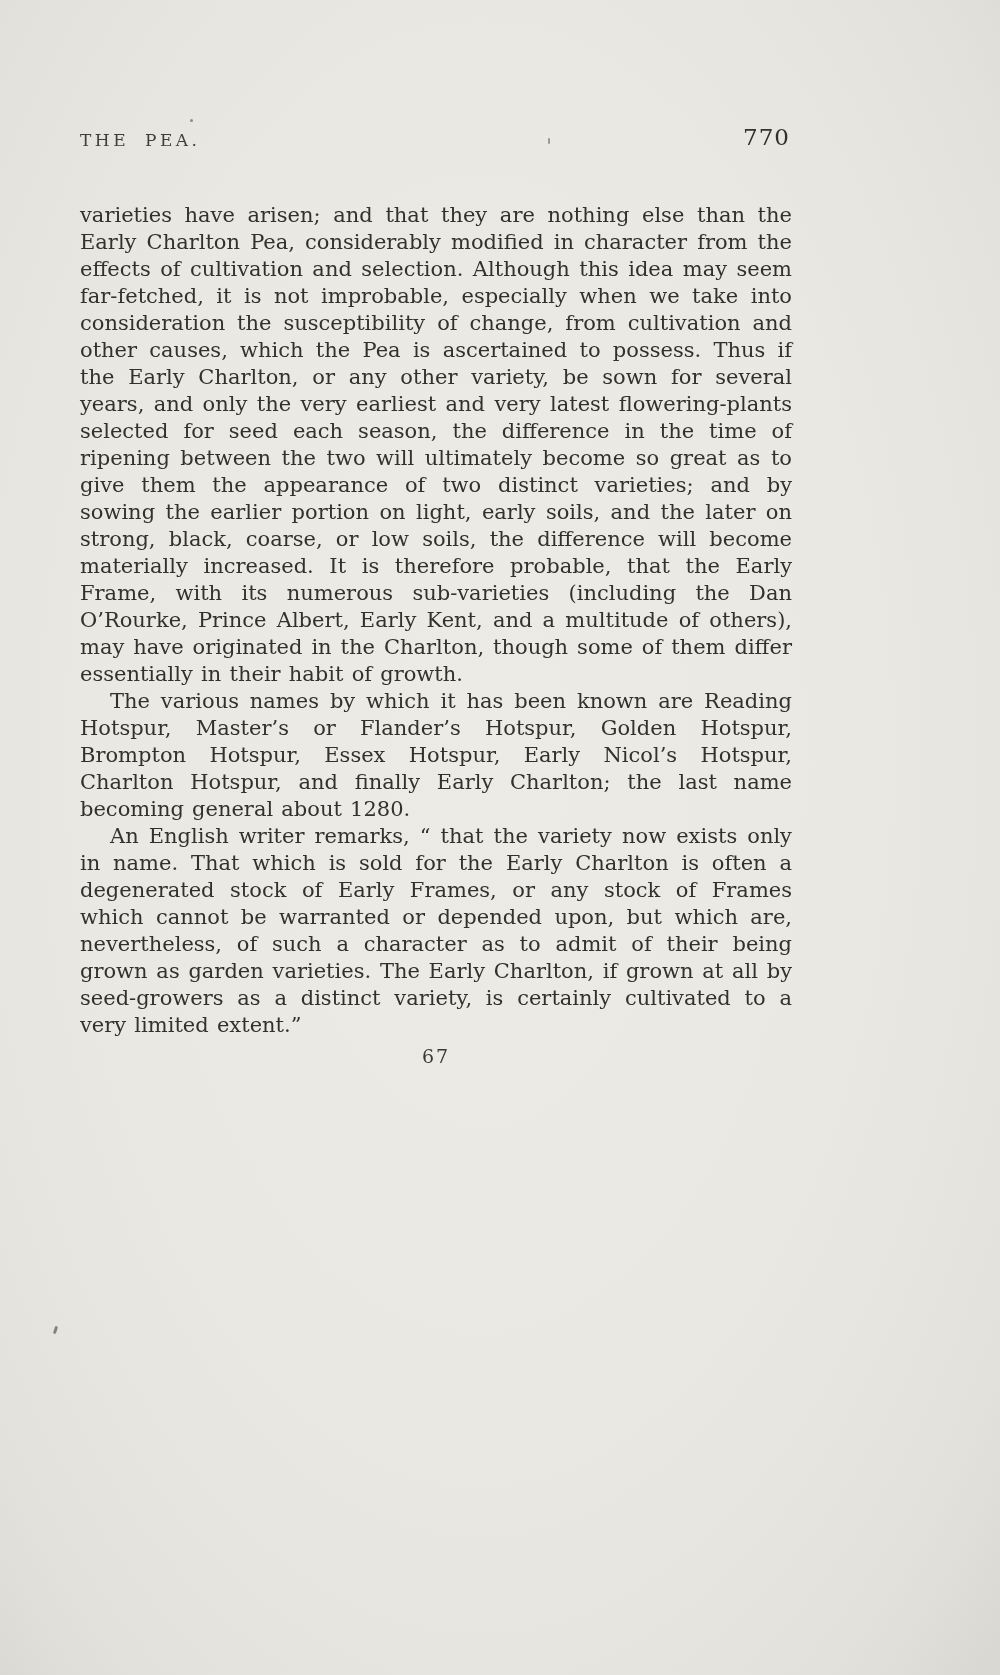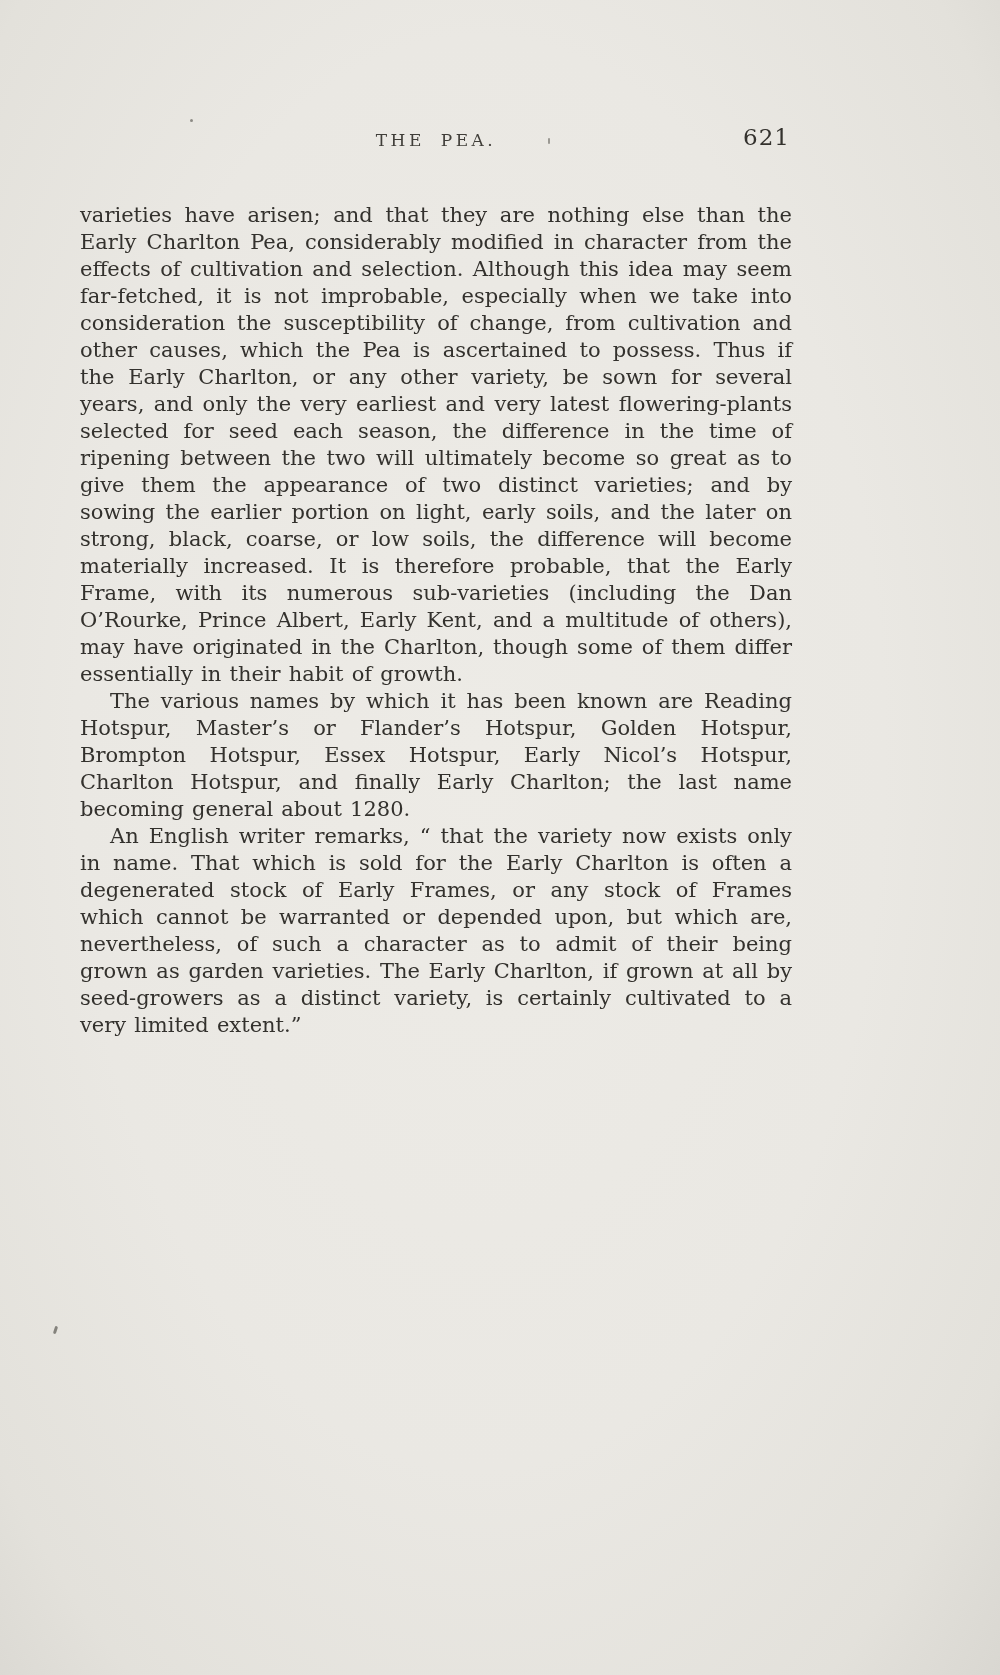--- a/index.html
+++ b/index.html
@@ -24,21 +24,21 @@
     left: 80px;
     top: 130px;
     width: 712px;
     color: #34322e;
   }
   .page-header {
     position: relative;
     height: 30px;
   }
   .running-title {
-    text-align: center;
+    text-align: left;
     font-size: 17px;
     letter-spacing: 3.5px;
     word-spacing: 7px;
     color: #403e39;
   }
   .page-number {
     position: absolute;
     right: 2px;
     top: -6px;
     font-size: 23px;
@@ -82,24 +82,27 @@
 
 <div class="scan">
   <div class="speck speck-1"></div>
   <div class="speck speck-2"></div>
   <div class="speck speck-3"></div>
 
   <div class="content">
 
     <header class="page-header">
       <div class="running-title">THE PEA.</div>
-      <div class="page-number">621</div>
+      <div class="page-number">770</div>
     </header>
 
     <main class="body-text">
       <p class="para">varieties have arisen; and that they are nothing else than the Early Charlton Pea, considerably modified in character from the effects of cultivation and selection.  Although this idea may seem far-fetched, it is not improbable, especially when we take into consideration the susceptibility of change, from cultivation and other causes, which the Pea is ascertained to possess.  Thus if the Early Charlton, or any other variety, be sown for several years, and only the very earliest and very latest flowering-plants selected for seed each season, the difference in the time of ripening between the two will ultimately become so great as to give them the appearance of two distinct varieties; and by sowing the earlier portion on light, early soils, and the later on strong, black, coarse, or low soils, the difference will become materially increased. It is therefore probable, that the Early Frame, with its numerous sub-varieties (including the Dan O’Rourke, Prince Albert, Early Kent, and a multitude of others), may have originated in the Charlton, though some of them differ essentially in their habit of growth.</p>
       <p class="para indent">The various names by which it has been known are Reading Hotspur, Master’s or Flander’s Hotspur, Golden Hotspur, Brompton Hotspur, Essex Hotspur, Early Nicol’s Hotspur, Charlton Hotspur, and finally Early Charlton; the last name becoming general about 1280.</p>
       <p class="para indent">An English writer remarks, “ that the variety now exists only in name.  That which is sold for the Early Charlton is often a degenerated stock of Early Frames, or any stock of Frames which cannot be warranted or depended upon, but which are, nevertheless, of such a character as to admit of their being grown as garden varieties.  The Early Charlton, if grown at all by seed-growers as a distinct variety, is certainly cultivated to a very limited extent.”</p>
     </main>
 
+    <footer class="page-footer">
+      <span class="signature-number">67</span>
+    </footer>
 
   </div>
 </div>
 
 </body></html>

